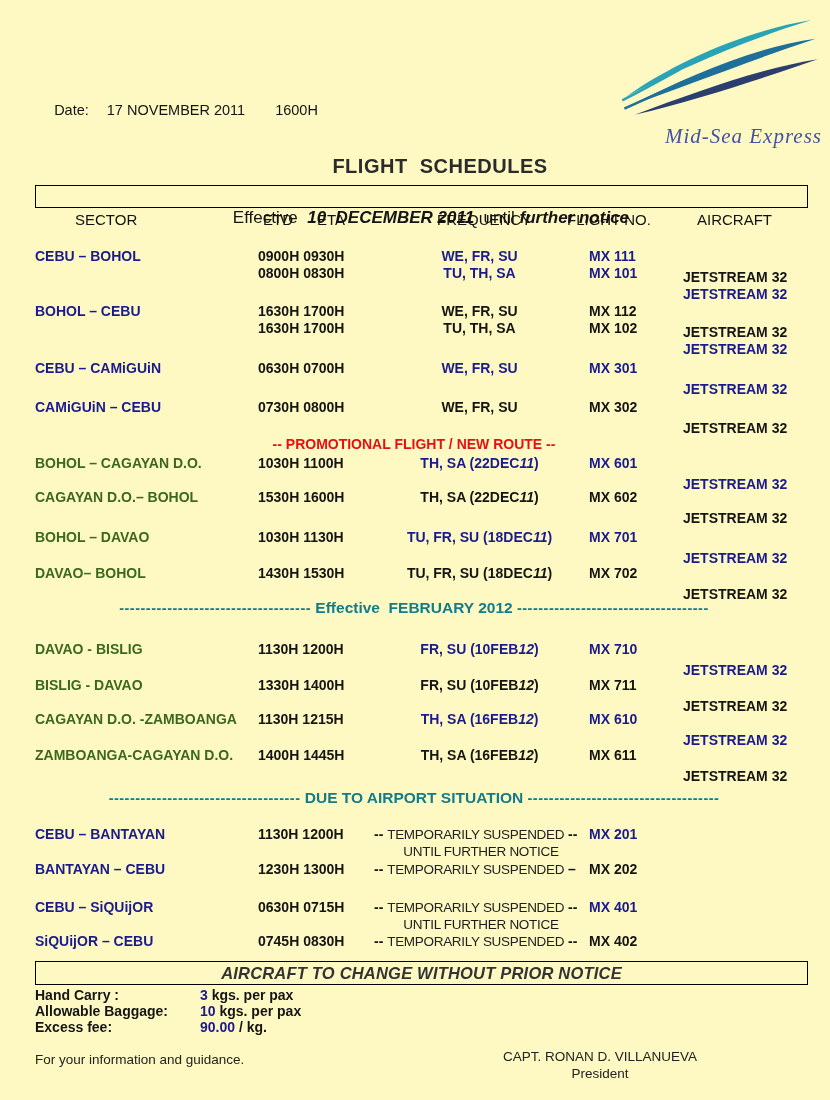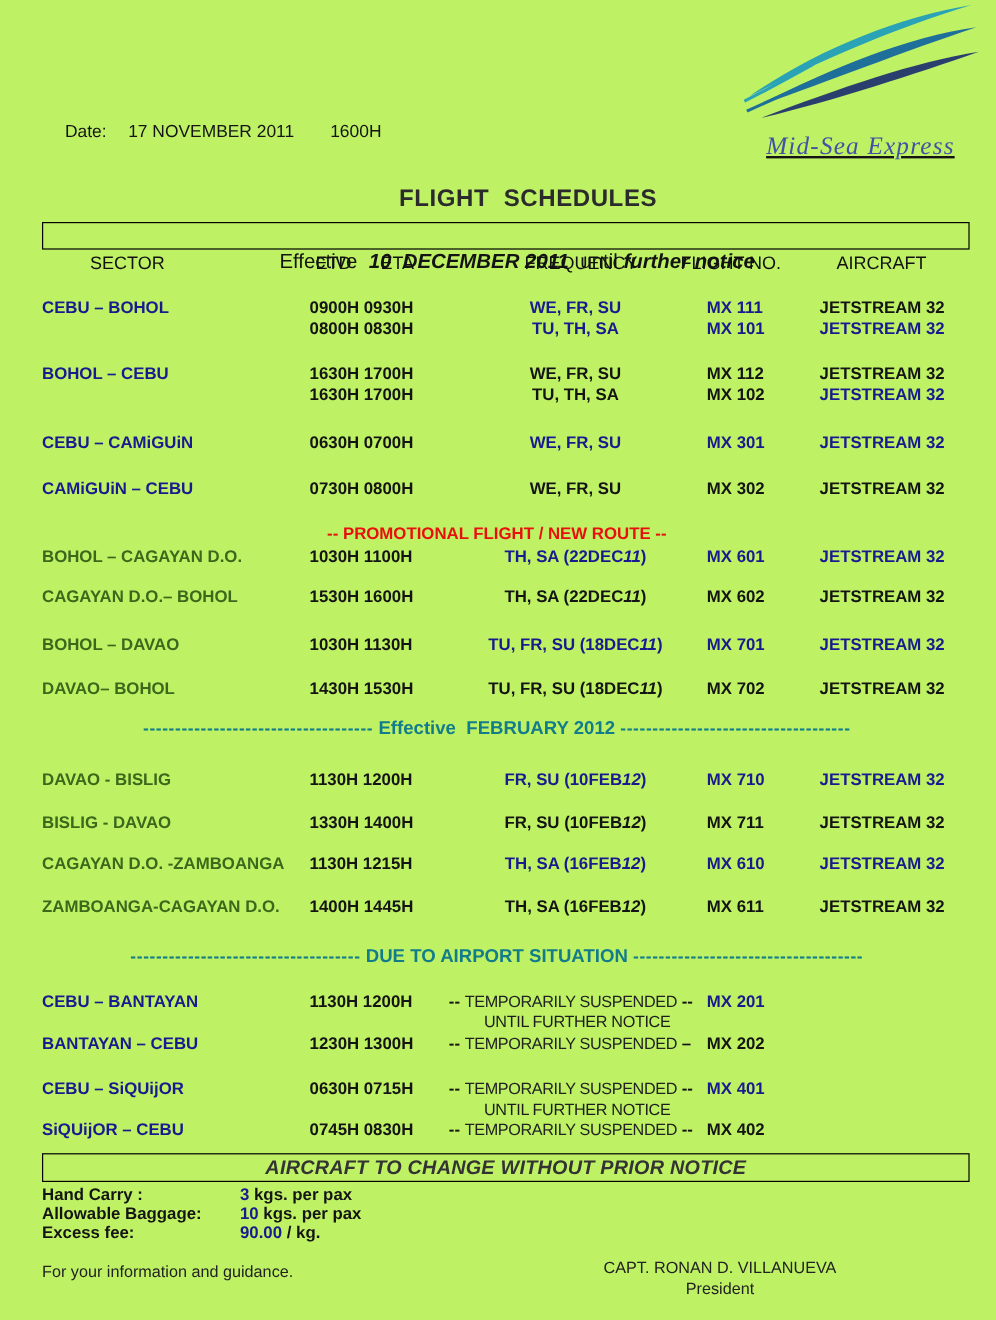--- a/index.html
+++ b/index.html
@@ -1,31 +1,31 @@
 <!DOCTYPE html>
 <html><head>
 <meta charset="utf-8">
 <style>
   html,body{margin:0;padding:0;background:#fff;}
-  .page{position:relative;width:830px;height:1100px;background:#bef264;overflow:hidden;
+  .page{position:relative;width:830px;height:1100px;background:#fef9c3;overflow:hidden;
         font-family:"Liberation Sans","DejaVu Sans",sans-serif;color:#141414;}
   .abs{position:absolute;}
   
   .navy{color:#1a1a8f;}
   .black{color:#141414;}
   .green{color:#3c681c;}
   .red{color:#e8100f;}
 
   
   .date-line{top:86px;left:38px;font-size:14.5px;white-space:pre;}
   .date-line .lbl{margin-right:18px;}
   .date-line .tm{margin-left:30px;}
 
   
-  .logo{top:0;left:612px;width:210px;height:140px;text-align:center;text-decoration:underline;}
+  .logo{top:16px;left:612px;width:210px;height:140px;text-align:right;}
   .logo-text{margin-top:-4px;font-family:"Liberation Serif","DejaVu Serif",serif;
              font-style:italic;font-size:21px;color:#4152a5;letter-spacing:1px;white-space:nowrap;}
 
   
   .title{top:155px;left:50px;width:780px;text-align:center;font-size:20px;font-weight:bold;
          color:#2b2b2b;white-space:pre;letter-spacing:.5px;}
 
   
   .banner{top:185px;left:35px;width:771px;height:21px;border:1px solid #000;
           text-align:center;font-size:17px;line-height:21px;white-space:pre;}
@@ -37,21 +37,21 @@
   .h-sector{left:75px;}  .h-etd{left:263px;} .h-eta{left:317px;}
   .h-freq{left:437px;}   .h-flight{left:567px;} .h-aircraft{left:697px;}
 
   
   .line{position:absolute;left:0;width:702px;height:19px;font-weight:bold;font-size:14px;}
   .cell{position:absolute;white-space:pre;top:0;}
   .c-sector{left:35px;}
   .c-times{left:258px;}
   .c-freq{left:372px;width:215px;text-align:center;}
   .c-fno{left:589px;}
-  .c-acft{left:683px;}
+  .c-acft{left:683px;margin-top:21px;}
   .it{font-style:italic;}
   .c-susp{left:374px;width:214px;}
   .c-susp .m{font-weight:normal;font-size:13.5px;color:#222;letter-spacing:-.3px;}
   .note-cell{position:absolute;left:374px;width:214px;text-align:center;
              font-weight:normal;font-size:13.5px;color:#1c1c1c;letter-spacing:-.3px;}
   .promo-line{left:35px;width:758px;text-align:center;}
   .divider-line{left:35px;width:758px;display:flex;justify-content:center;align-items:center;
                 color:#137c8b;font-size:14.5px;}
   .divider-line .dash{letter-spacing:.5px;}
   .divider-line .dtext{white-space:pre;font-size:15.5px;}

